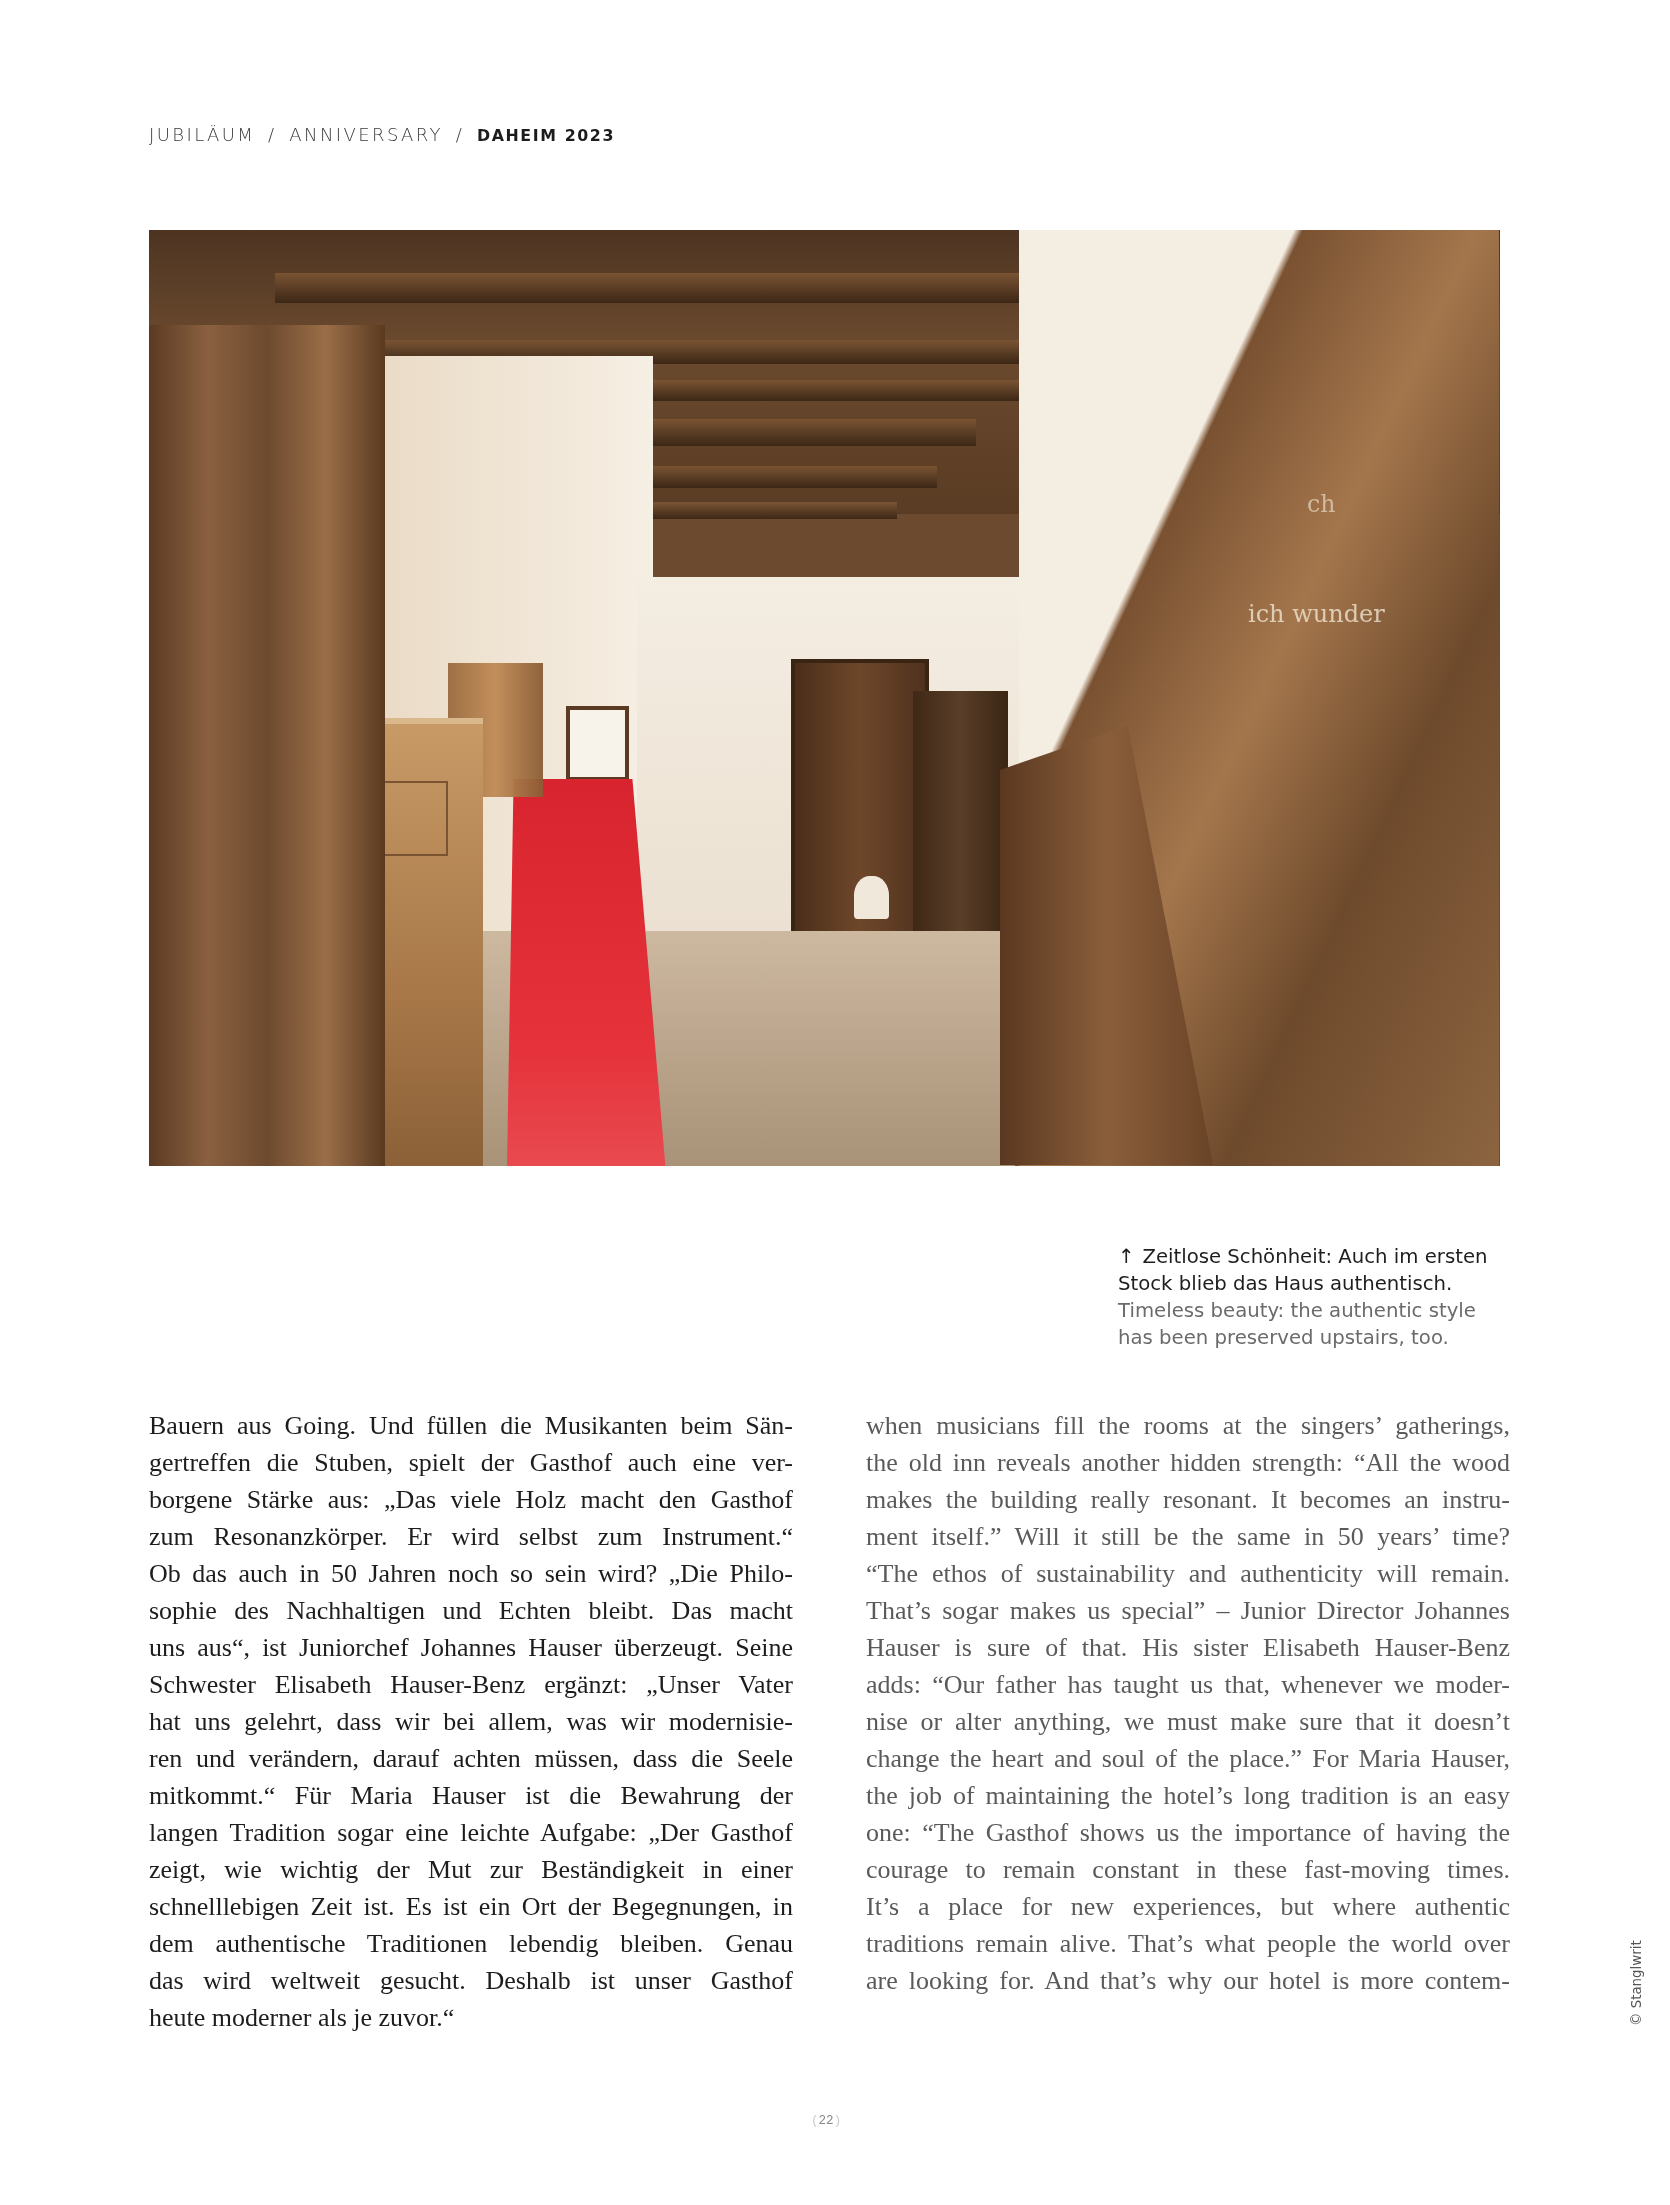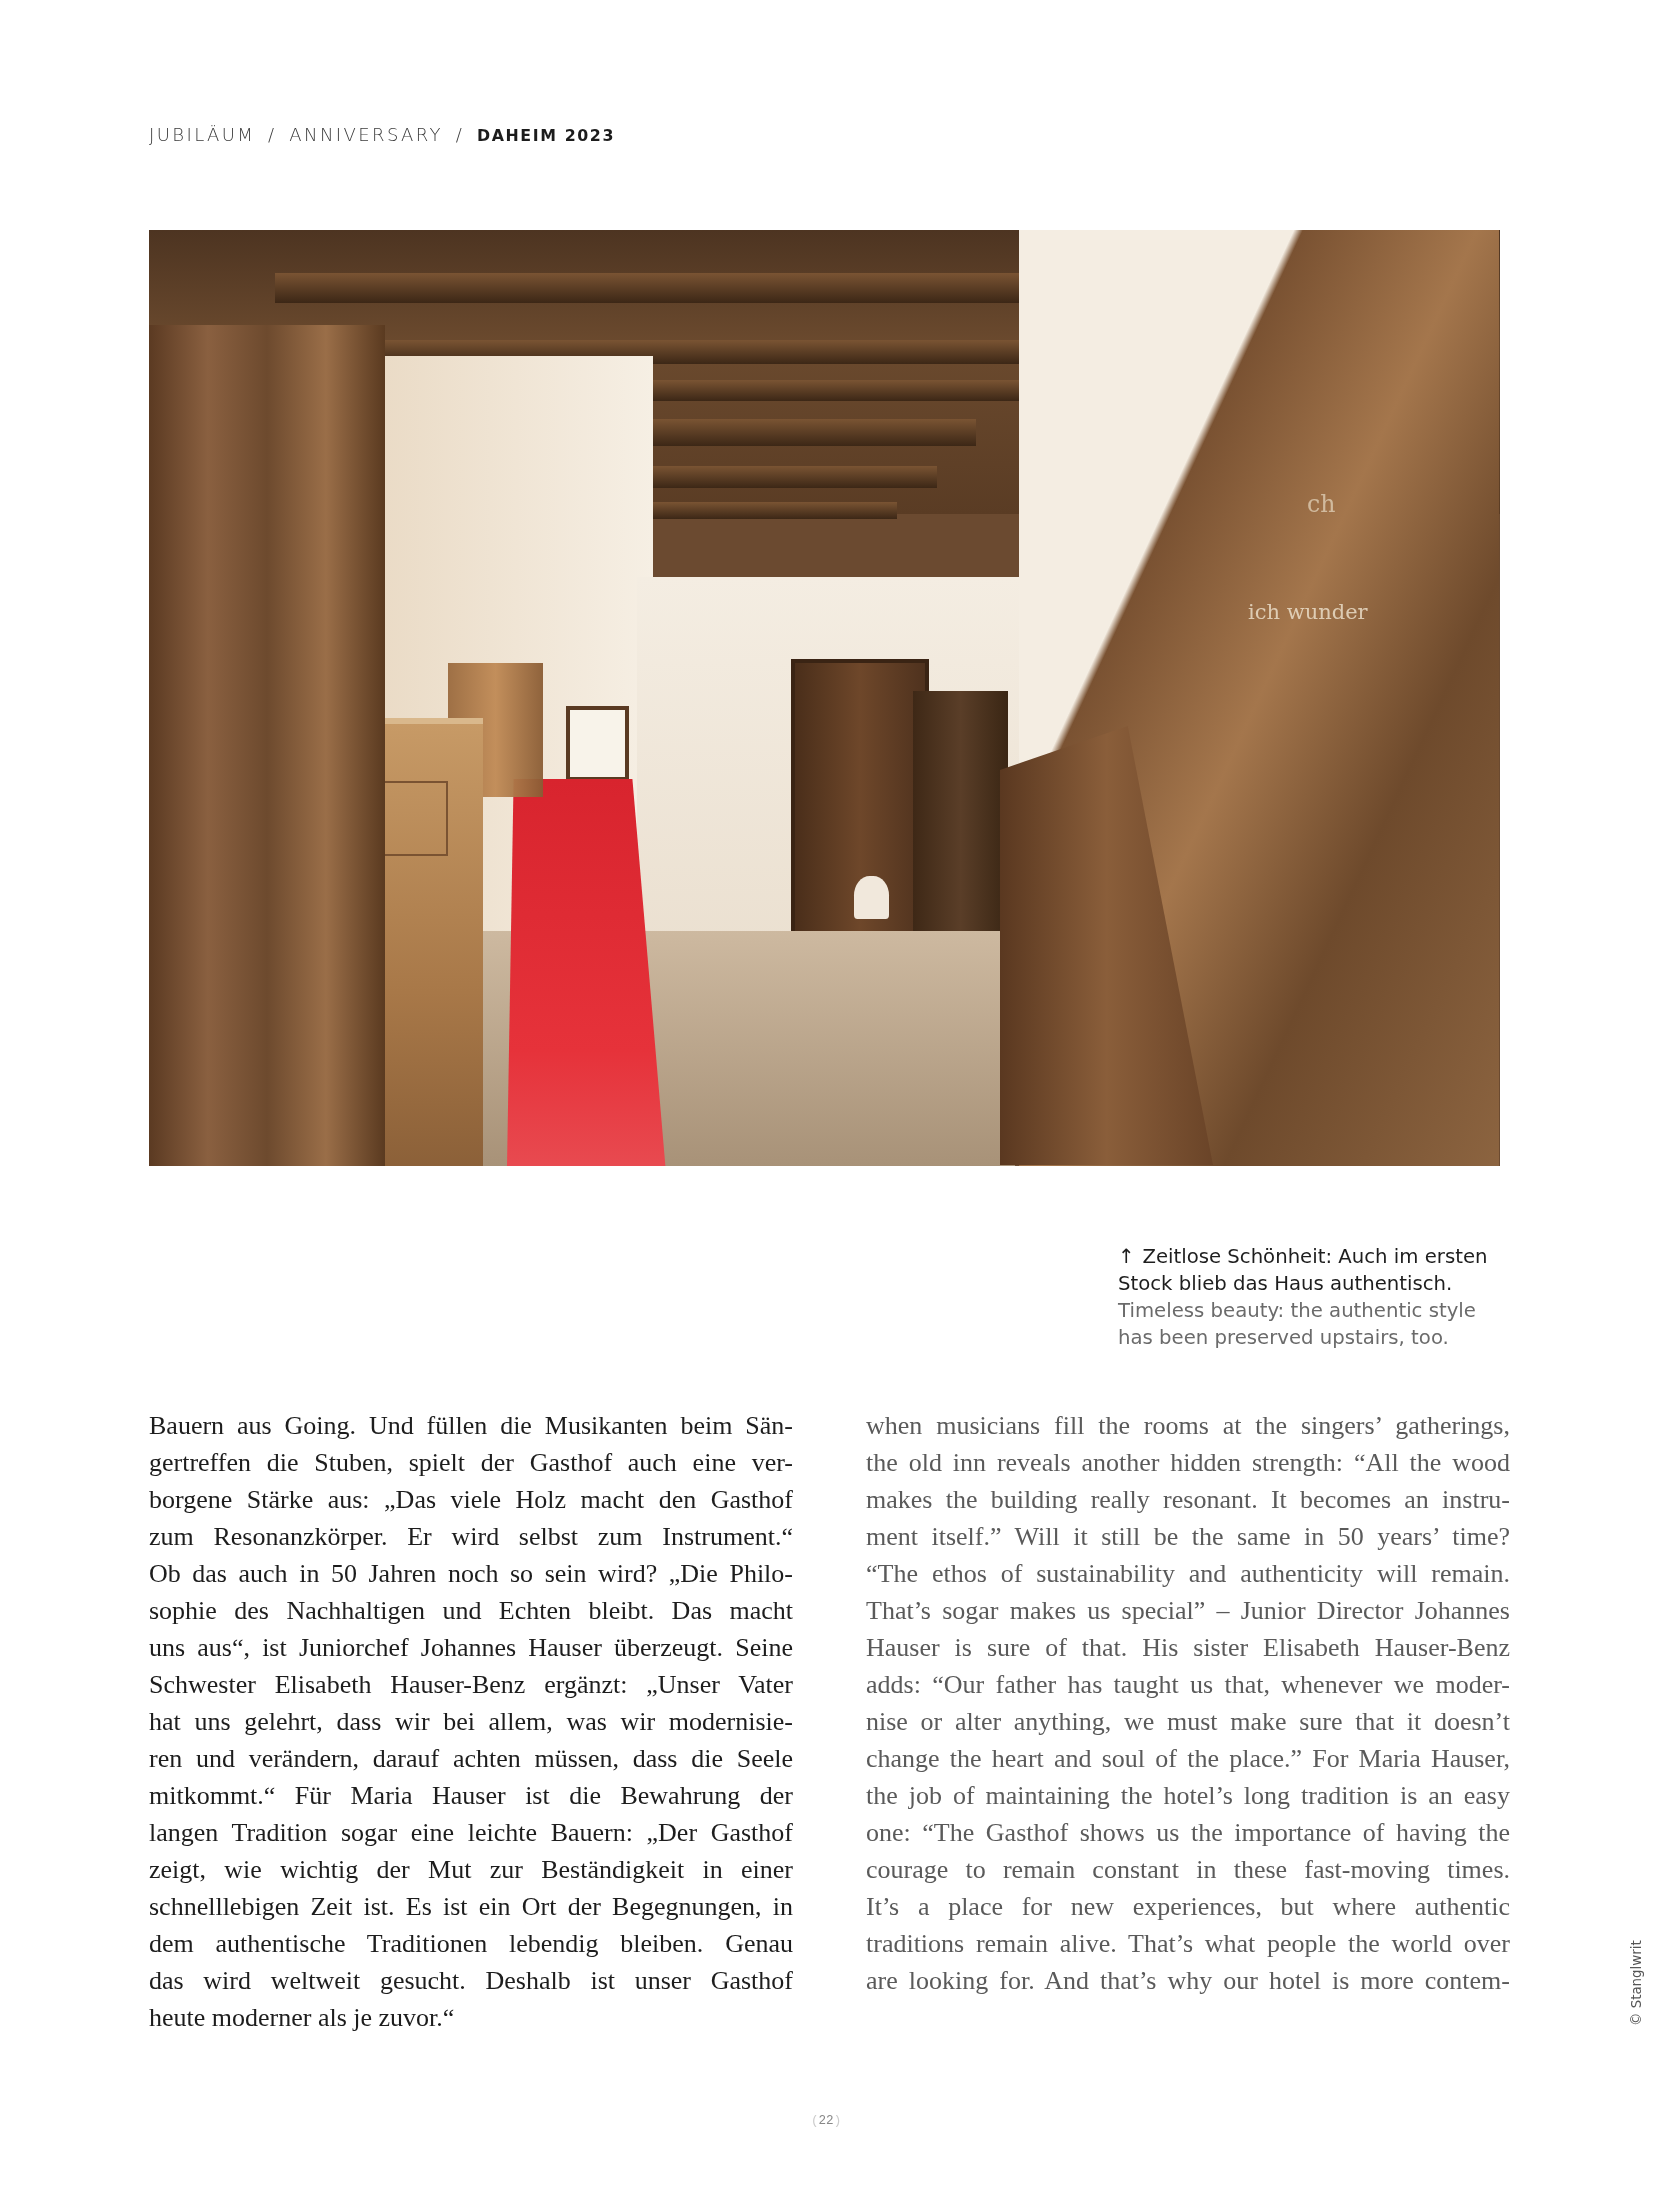--- a/index.html
+++ b/index.html
@@ -43,21 +43,21 @@
   .machine { left:299px; top:433px; width:95px; height:134px; background:linear-gradient(90deg,#9a6a3e,#c08a55,#8a5c34); opacity:.95; }
   .floor { left:299px; top:701px; width:567px; height:235px; background:linear-gradient(180deg,#cdb9a0,#a89278); }
   .runner { left:358px; top:549px; width:165px; height:387px;
     background:linear-gradient(180deg,#d8242e,#e6323a 70%,#e84a50);
     clip-path:polygon(4% 0,76% 0,96% 100%,0 100%); }
   .stool { left:705px; top:646px; width:35px; height:43px; background:#f1e8dc; border-radius:45% 45% 10% 10%; }
   .stairs { left:870px; top:0; width:480px; height:936px;
     background:linear-gradient(115deg,#f4ede2 0%,#f4ede2 30%,#7a5232 31%,#a4764c 50%,#6e4a2c 70%,#8c6440 100%); }
   .stair-rail { left:851px; top:496px; width:213px; height:439px;
     background:linear-gradient(90deg,#5a3820,#8a5e3a,#6a4428); clip-path:polygon(0 10%,60% 0,100% 100%,0 100%); }
-  .stair-text { left:1099px; top:370px; font-family:"DejaVu Serif", serif; color:#efe4d0; font-size:21px; opacity:.8; }
+  .stair-text { left:1099px; top:370px; font-family:"DejaVu Serif", serif; color:#efe4d0; font-size:24px; opacity:.8; }
   .stair-text2 { left:1158px; top:260px; font-family:"DejaVu Serif", serif; color:#e7dac3; font-size:23.6px; opacity:.7; }
   .ceiling-light { left:1036px; top:102px; width:71px; height:205px; background:#f3ebe0; opacity:.55; transform:skewX(-20deg); }
 
   
   .caption {
     position:absolute; left:1118px; top:1211px; width:410px;
     font-family:"DejaVu Sans", sans-serif; font-size:19.7px; line-height:27px;
   }
   .caption .de { color:#1e1e1e;margin-top:32px; }
   .caption .en { color:#6b6b6b; }
@@ -144,21 +144,21 @@
   <span class="line">gertreffen die Stuben, spielt der Gasthof auch eine ver-</span>
   <span class="line">borgene Stärke aus: „Das viele Holz macht den Gasthof</span>
   <span class="line">zum Resonanzkörper. Er wird selbst zum Instrument.“</span>
   <span class="line">Ob das auch in 50 Jahren noch so sein wird? „Die Philo-</span>
   <span class="line">sophie des Nachhaltigen und Echten bleibt. Das macht</span>
   <span class="line">uns aus“, ist Juniorchef Johannes Hauser überzeugt. Seine</span>
   <span class="line">Schwester Elisabeth Hauser-Benz ergänzt: „Unser Vater</span>
   <span class="line">hat uns gelehrt, dass wir bei allem, was wir modernisie-</span>
   <span class="line">ren und verändern, darauf achten müssen, dass die Seele</span>
   <span class="line">mitkommt.“ Für Maria Hauser ist die Bewahrung der</span>
-  <span class="line">langen Tradition sogar eine leichte Bauern: „Der Gasthof</span>
+  <span class="line">langen Tradition sogar eine leichte Aufgabe: „Der Gasthof</span>
   <span class="line">zeigt, wie wichtig der Mut zur Beständigkeit in einer</span>
   <span class="line">schnelllebigen Zeit ist. Es ist ein Ort der Begegnungen, in</span>
   <span class="line">dem authentische Traditionen lebendig bleiben. Genau</span>
   <span class="line">das wird weltweit gesucht. Deshalb ist unser Gasthof</span>
   <span class="line last">heute moderner als je zuvor.“</span>
 </div>
 
 <div class="col col-en">
   <span class="line">when musicians fill the rooms at the singers’ gatherings,</span>
   <span class="line">the old inn reveals another hidden strength: “All the wood</span>

